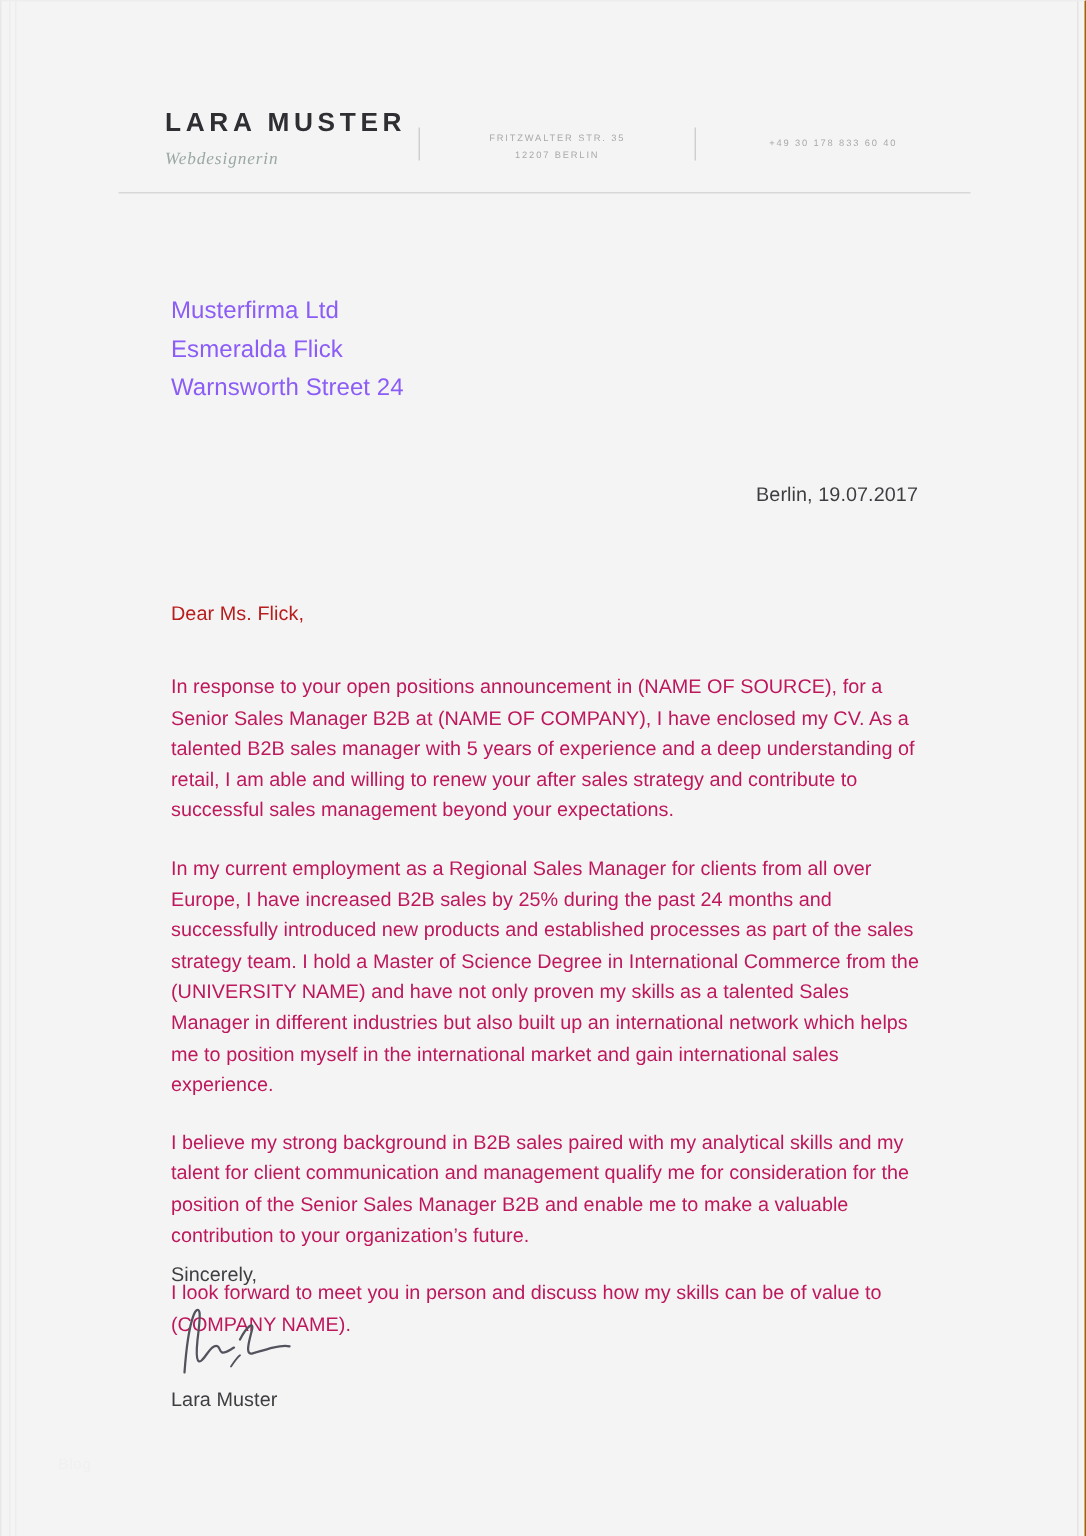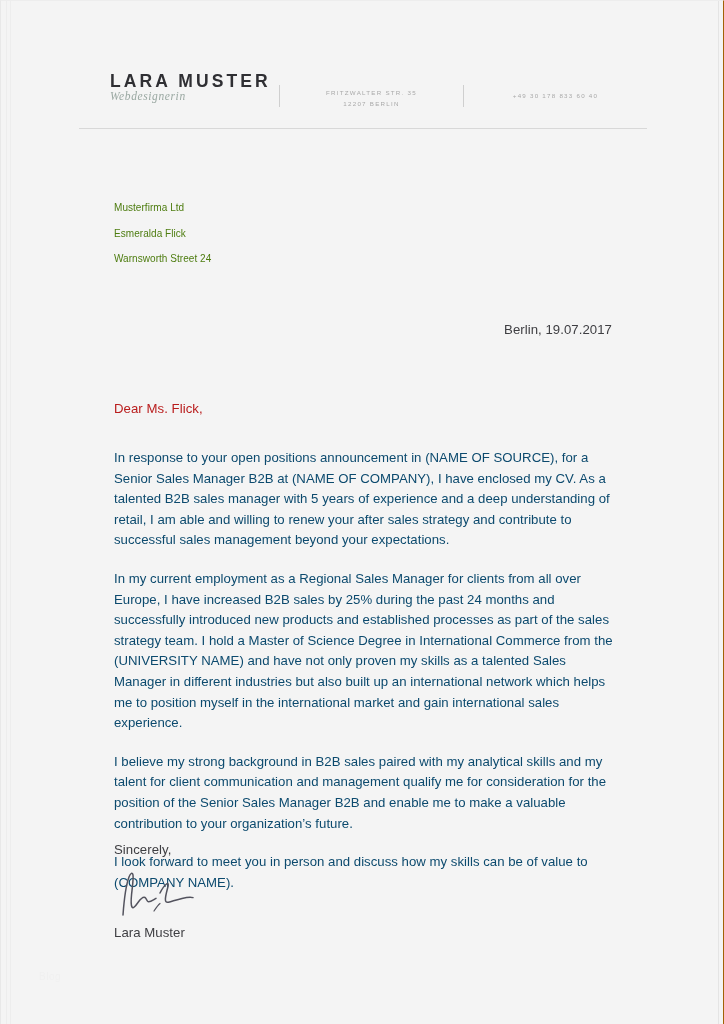--- a/index.html
+++ b/index.html
@@ -64,21 +64,21 @@
   .brand-name {
     font-family: "Liberation Sans", sans-serif;
     font-size: 17.5px;
     font-weight: bold;
     letter-spacing: 3.1px;
     color: #2f2f33;
     line-height: 1;
     white-space: nowrap;
   }
   .brand-role {
-    margin-top: 0;
+    margin-top: 10px;
     font-family: "Liberation Serif", serif;
     font-style: italic;
     font-size: 11.5px;
     letter-spacing: 0.6px;
     color: #9aa8a2;
     line-height: 1;
   }
 
   .vrule {
     width: 1px;
@@ -126,22 +126,22 @@
   }
 
   
   .recipient {
     position: absolute;
     left: 113px;
     top: 194px;
     width: 420px;
   }
   .recipient div {
-    font-size: 10px;
-    color: #4d7c0f;
+    font-size: 16px;
+    color: #8b5cf6;
     line-height: 25.6px;
     letter-spacing: 0.05px;
   }
 
   .dateline {
     position: absolute;
     right: 111px;
     top: 321px;
     font-size: 13.2px;
     color: #3e3e42;
@@ -156,21 +156,21 @@
   }
   .salutation {
     font-size: 13.2px;
     color: #b91c1c;
     line-height: 18px;
     margin-bottom: 30px;
     letter-spacing: 0.05px;
   }
   .para {
     font-size: 13.2px;
-    color: #0c4a6e;
+    color: #be185d;
     line-height: 20.6px;
     margin: 17px 0 18px 0;
     letter-spacing: 0.02px;
     text-align: left;
   }
   .para:last-child { margin-bottom: 0; }
 
   .closing {
     position: absolute;
     left: 113px;

